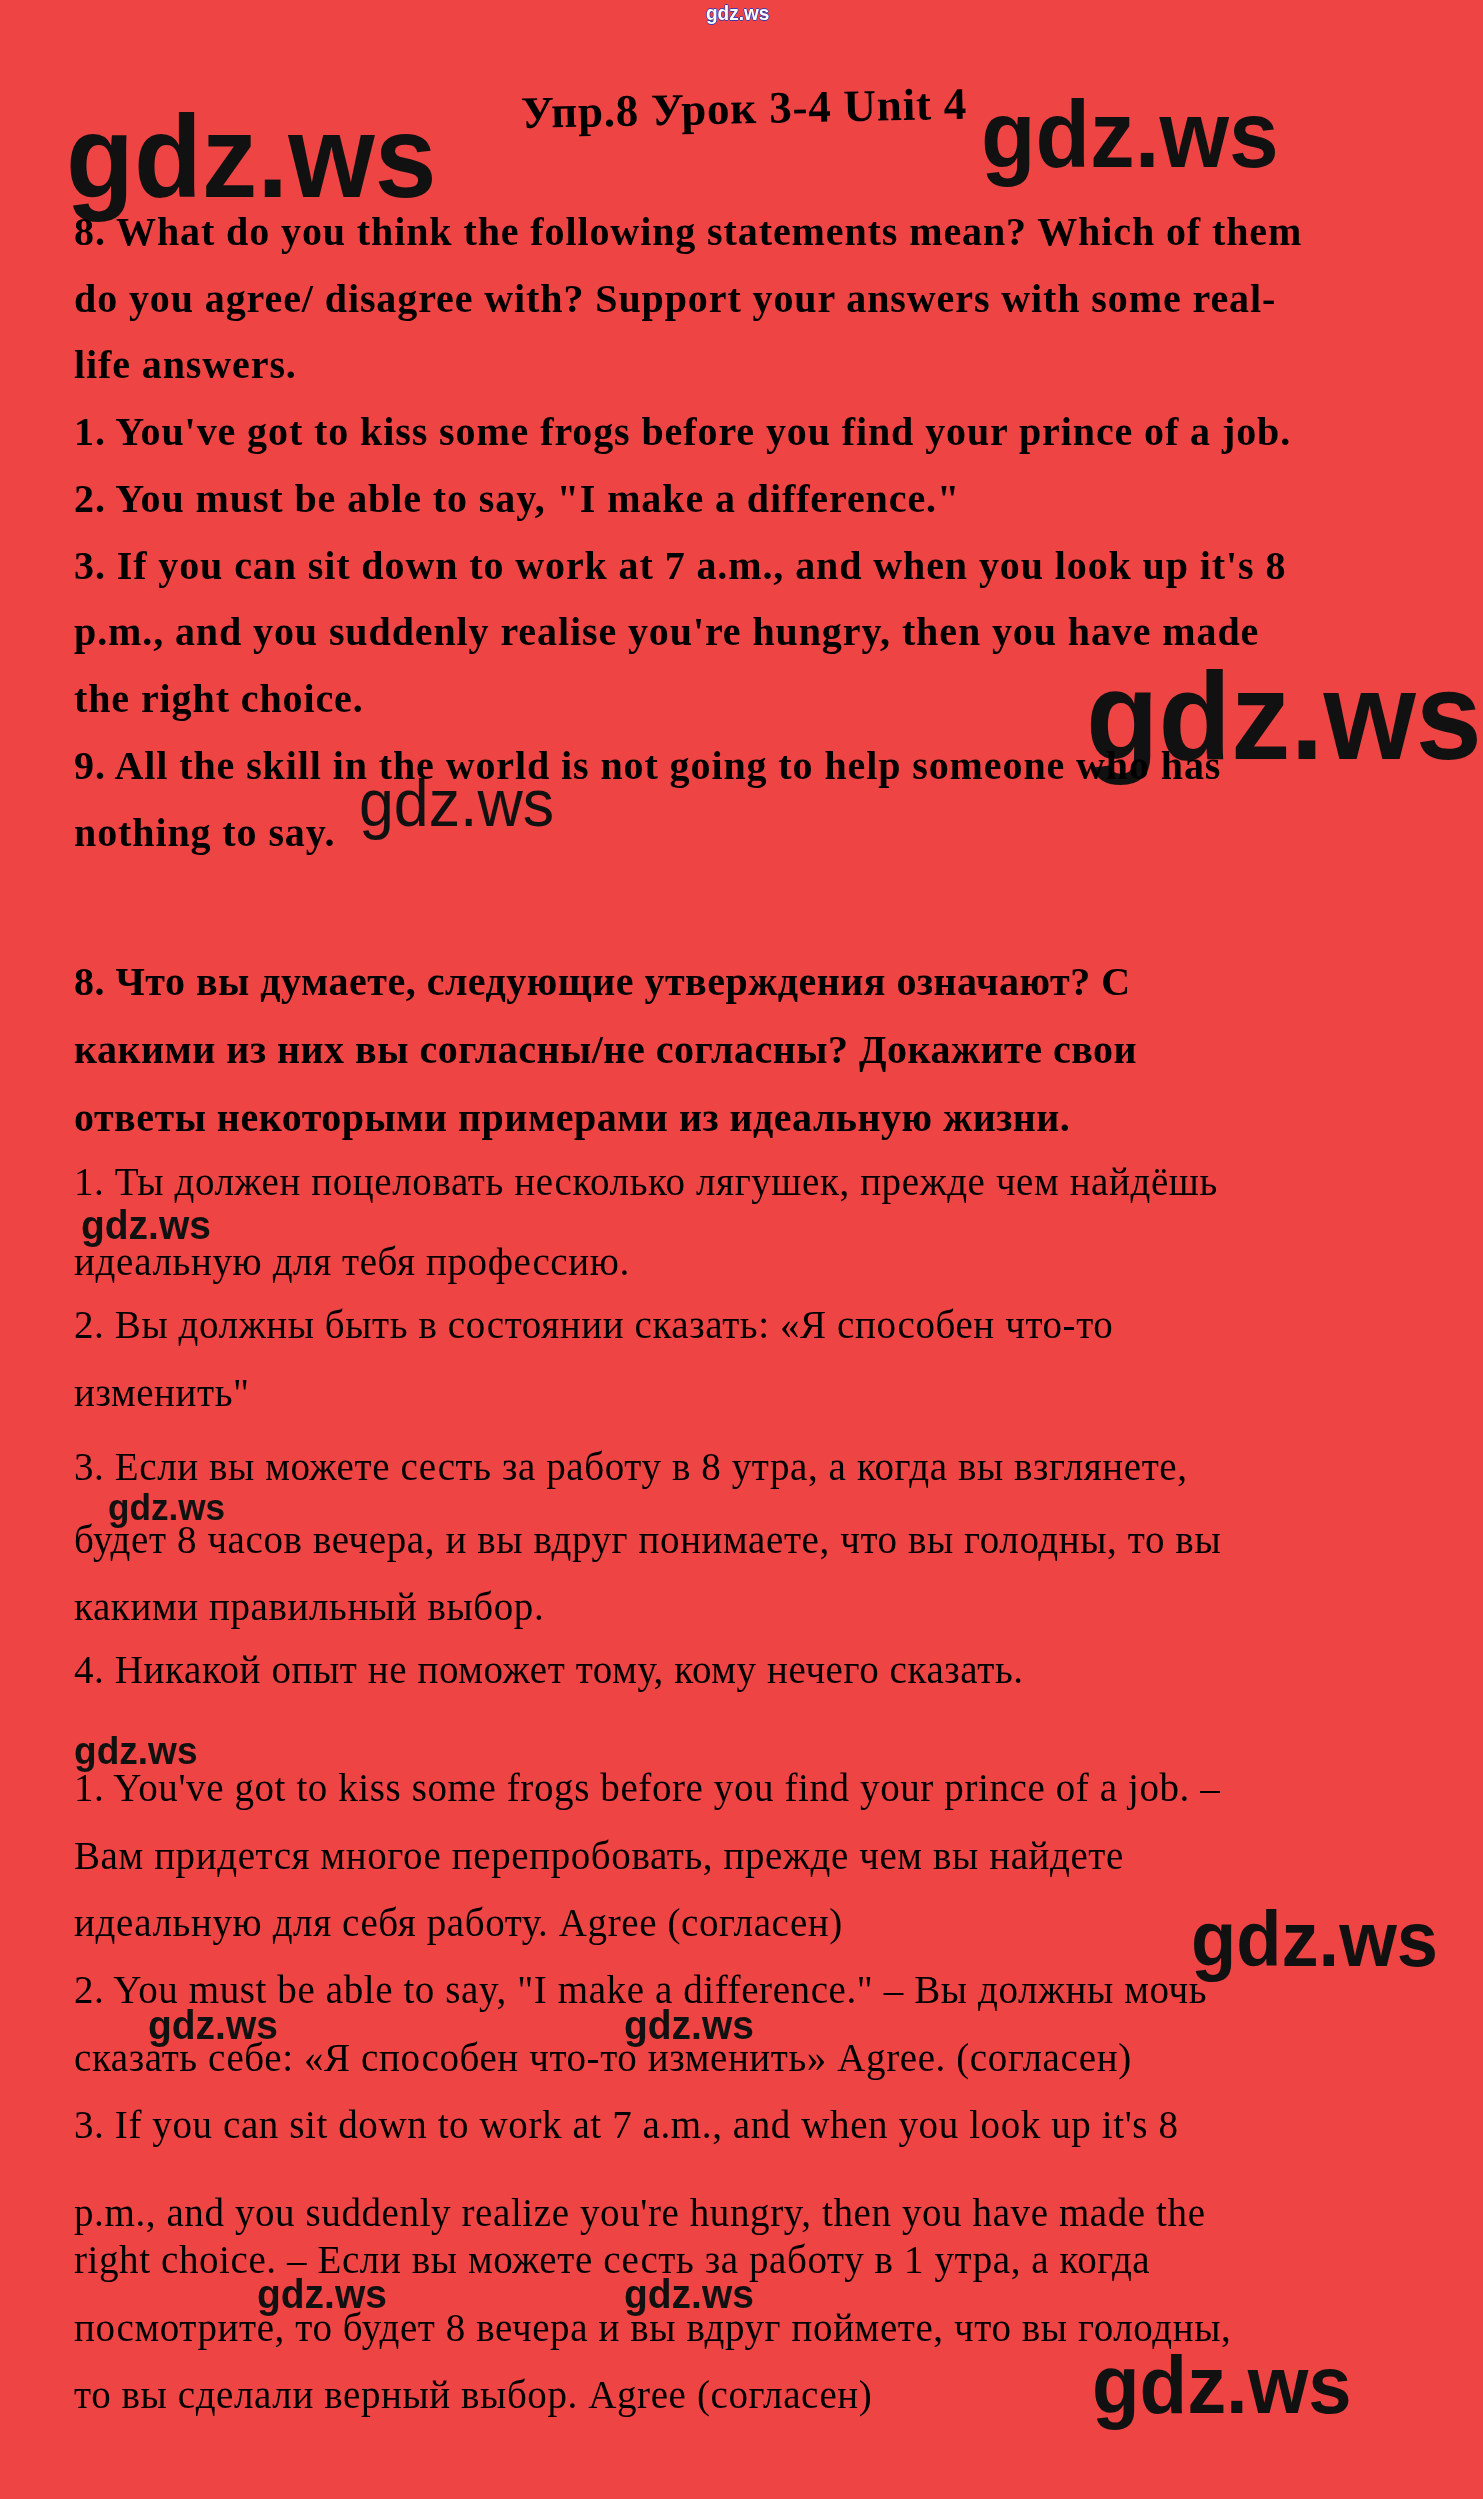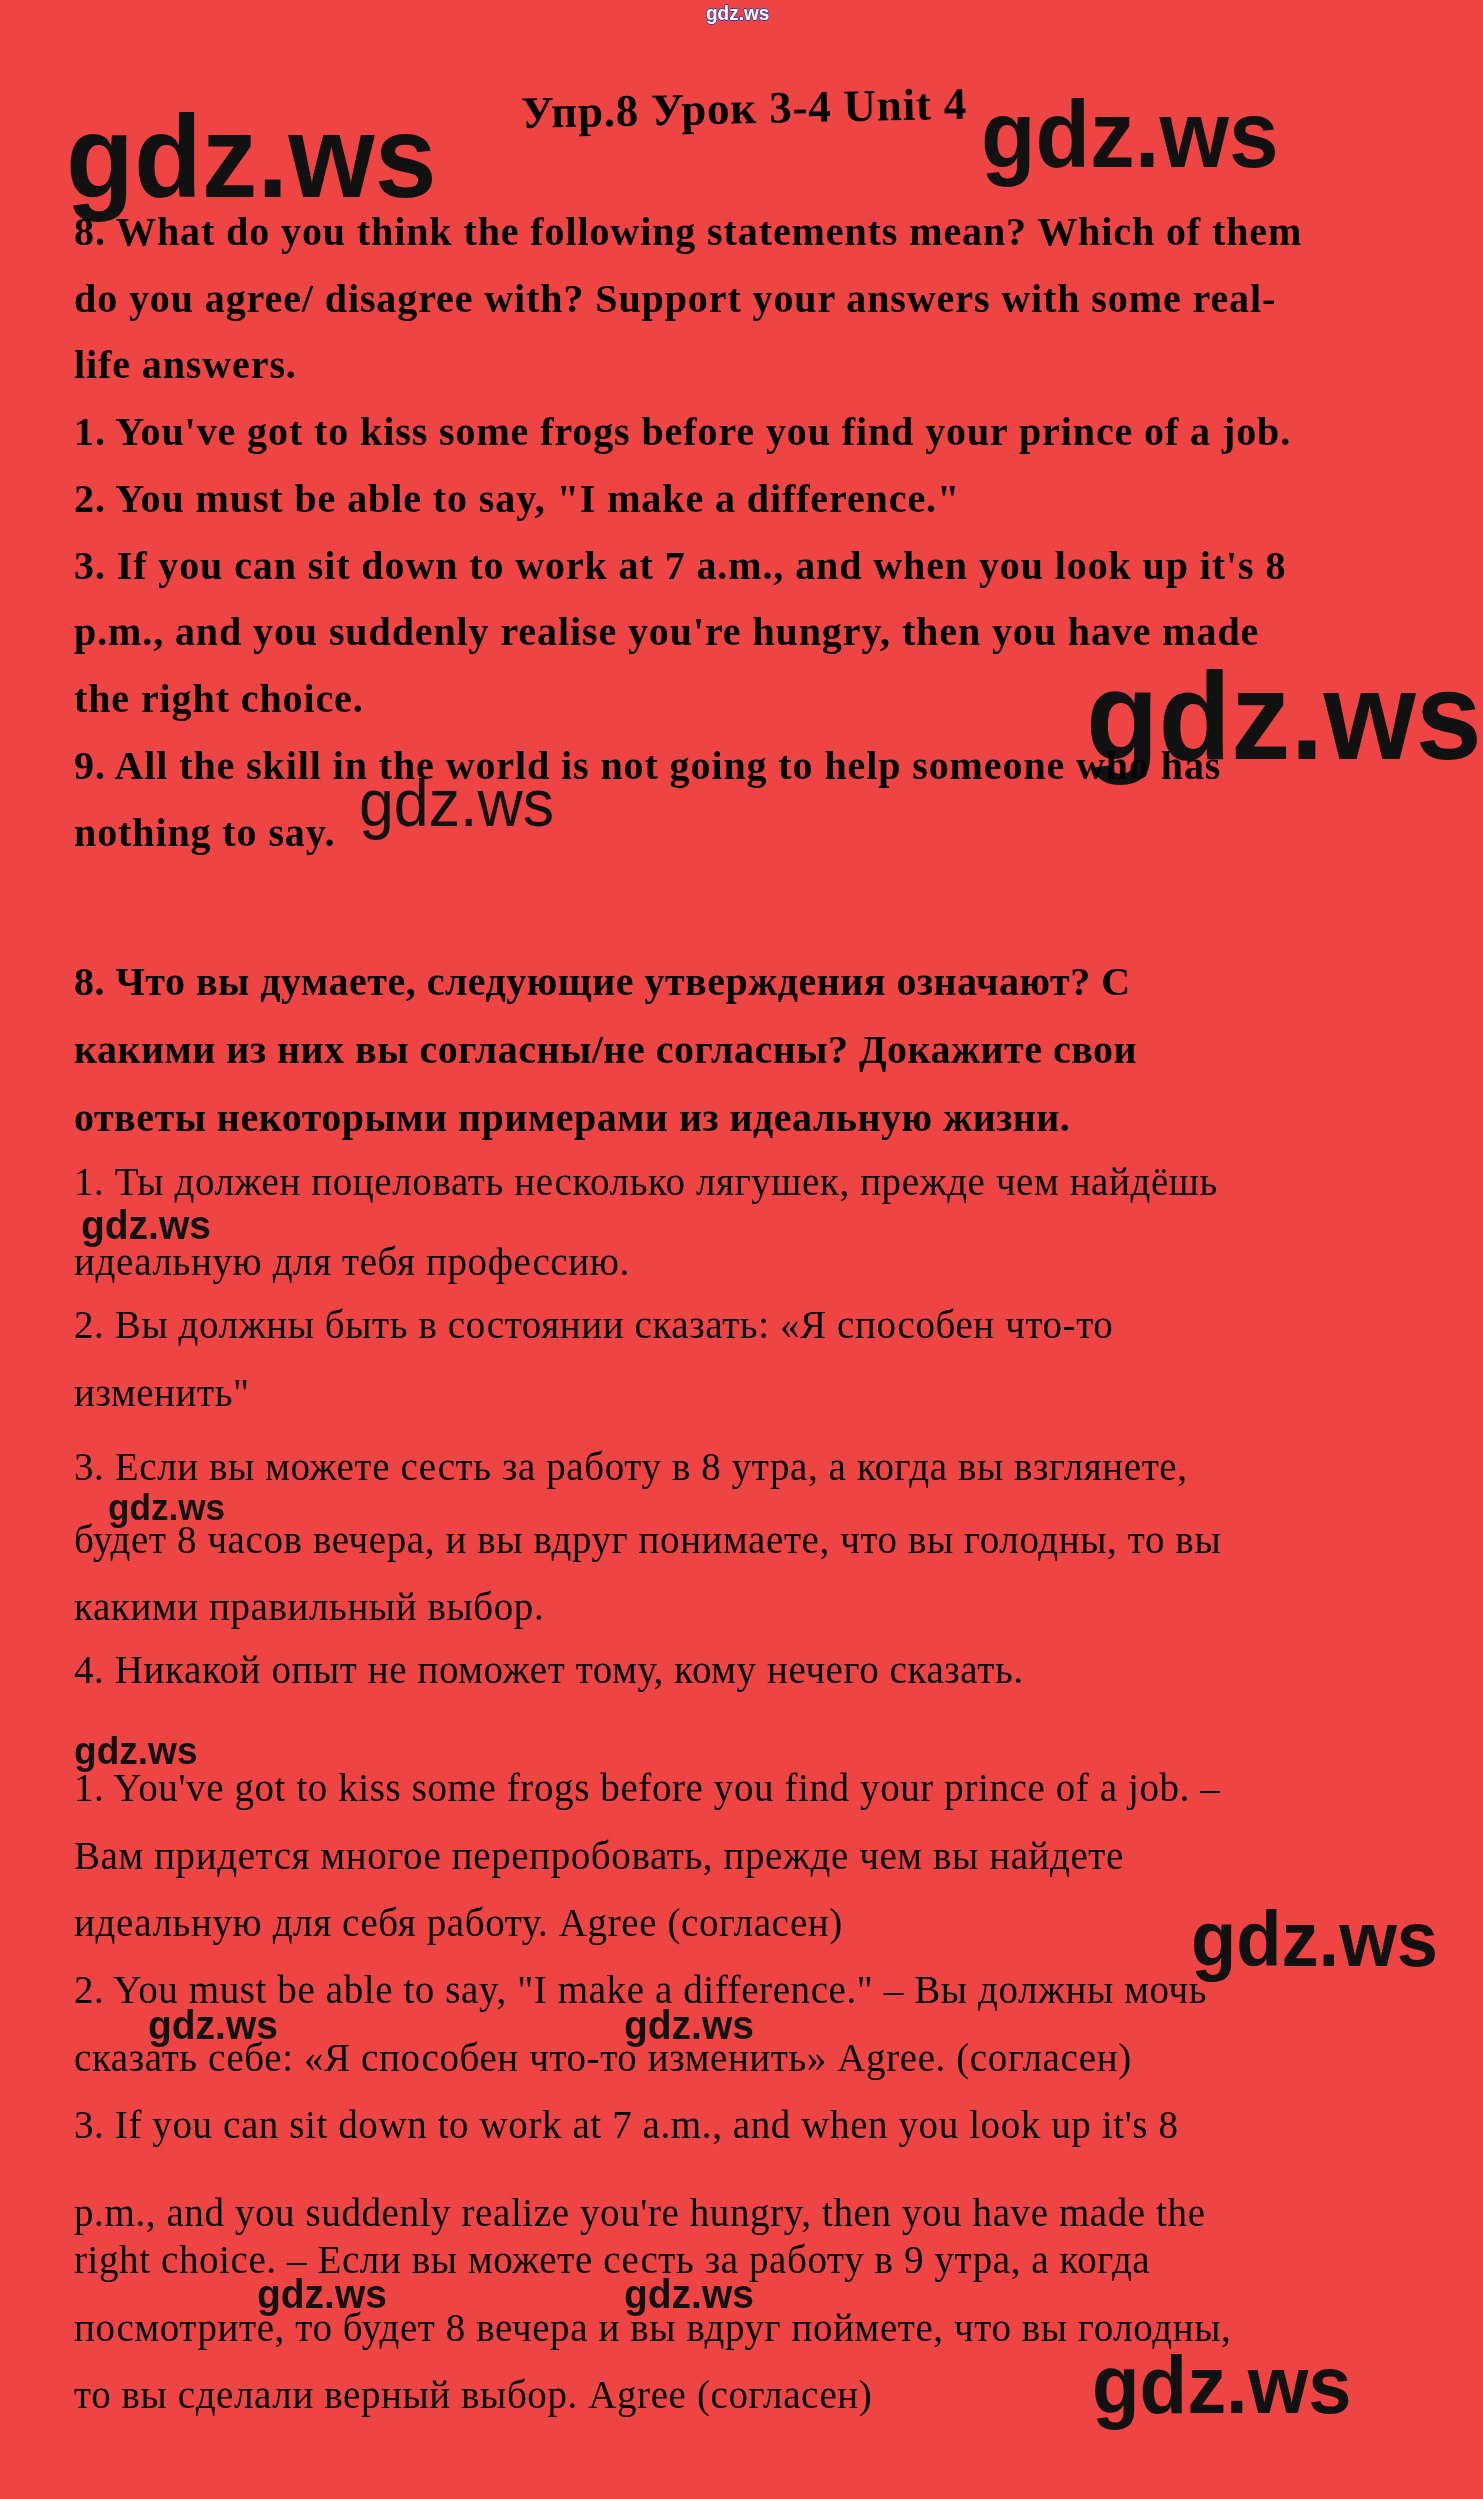--- a/index.html
+++ b/index.html
@@ -93,18 +93,18 @@
   <div class="line ru-reg" style="top:1581px;">какими правильный выбор.</div>
   <div class="line ru-reg" style="top:1644px;">4. Никакой опыт не поможет тому, кому нечего сказать.</div>
 
   <div class="line ru-reg" style="top:1762px;">1. You've got to kiss some frogs before you find your prince of a job. –</div>
   <div class="line ru-reg" style="top:1830px;">Вам придется многое перепробовать, прежде чем вы найдете</div>
   <div class="line ru-reg" style="top:1897px;">идеальную для себя работу. Agree (согласен)</div>
   <div class="line ru-reg" style="top:1964px;">2. You must be able to say, "I make a difference." – Вы должны мочь</div>
   <div class="line ru-reg" style="top:2032px;">сказать себе: «Я способен что-то изменить» Agree. (согласен)</div>
   <div class="line ru-reg" style="top:2099px;">3. If you can sit down to work at 7 a.m., and when you look up it's 8</div>
   <div class="line ru-reg" style="top:2167px;margin-top:20px;">p.m., and you suddenly realize you're hungry, then you have made the</div>
-  <div class="line ru-reg" style="top:2234px;">right choice. – Если вы можете сесть за работу в 9 утра, а когда</div>
+  <div class="line ru-reg" style="top:2234px;">right choice. – Если вы можете сесть за работу в 1 утра, а когда</div>
   <div class="line ru-reg" style="top:2302px;">посмотрите, то будет 8 вечера и вы вдруг поймете, что вы голодны,</div>
   <div class="line ru-reg" style="top:2369px;">то вы сделали верный выбор. Agree (согласен)</div>
 
 </div>
 
 
 </body></html>

